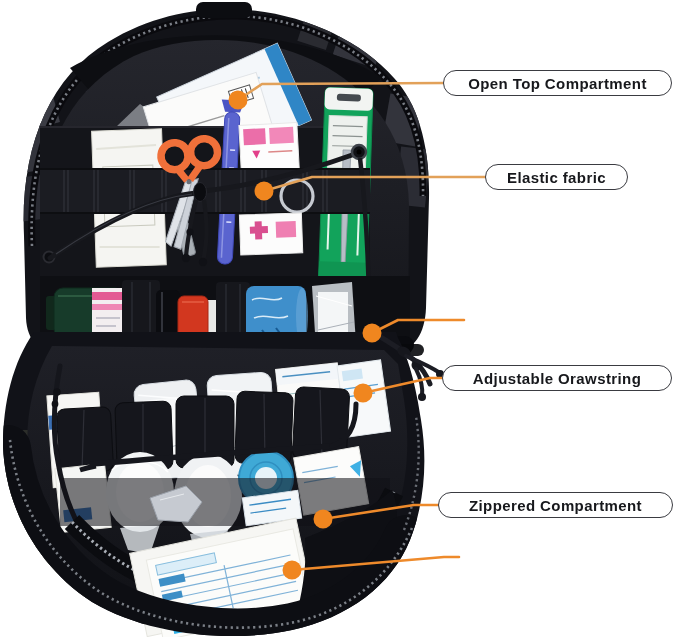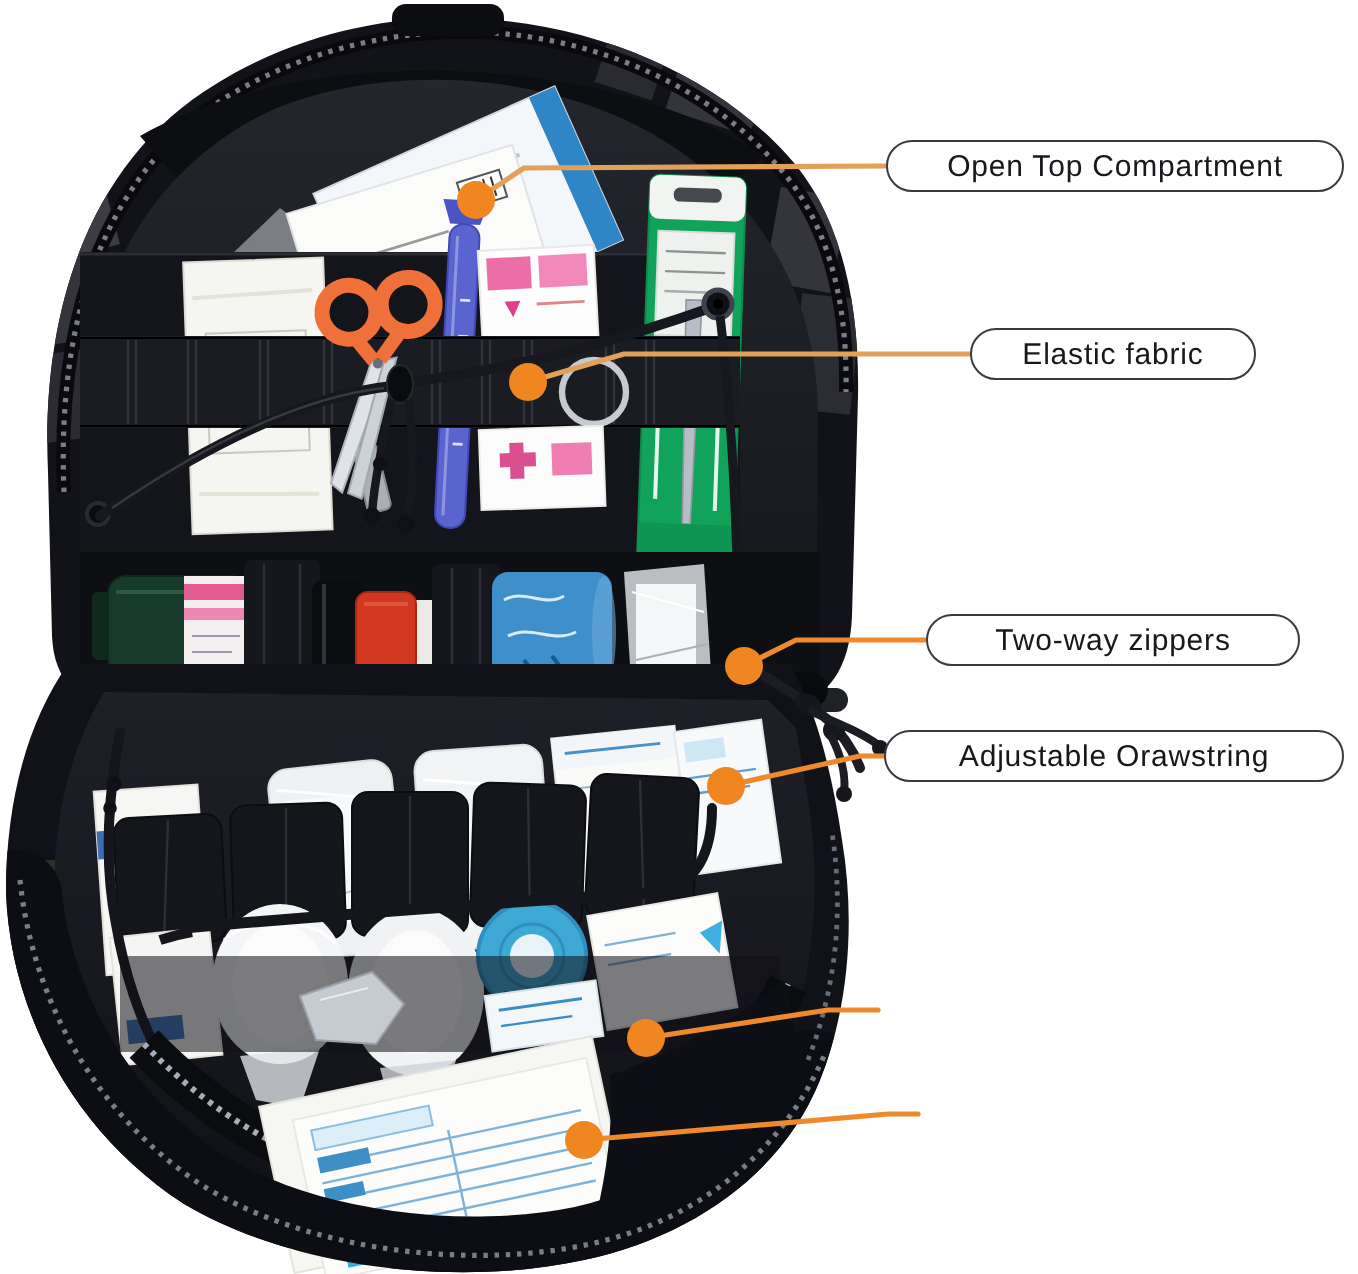--- a/index.html
+++ b/index.html
@@ -1,21 +1,21 @@
 <!DOCTYPE html>
 <html><head>
 <meta charset="utf-8">
 <style>
   html,body{margin:0;padding:0;background:#fff;}
   .stage{position:relative;width:679px;height:637px;background:#fff;overflow:hidden;
          font-family:"Liberation Sans",sans-serif;}
   .stage svg{position:absolute;left:0;top:0;}
   .pill{position:absolute;box-sizing:border-box;display:flex;align-items:center;justify-content:center;
         background:#fff;border:1.5px solid #3a3b41;border-radius:14px;
-        font-family:"Liberation Sans",sans-serif;font-size:15px;font-weight:400;line-height:1;
+        font-family:"Liberation Sans",sans-serif;font-size:15px;font-weight:700;line-height:1;
         color:#17181c;letter-spacing:.4px;white-space:nowrap;z-index:3;}
   #pill-open-top{left:443px;top:70px;width:229px;height:26px}
   #pill-elastic{left:485px;top:164px;width:143px;height:26px}
   #pill-zippers{left:463px;top:307px;width:187px;height:26px}
   #pill-drawstring{left:442px;top:365px;width:230px;height:26px}
   #pill-zippered{left:438px;top:492px;width:235px;height:26px}
   #pill-fabric{left:458px;top:544px;width:197px;height:26px}
 </style>
 </head>
 <body>
@@ -383,15 +383,15 @@
     <circle cx="264" cy="191" r="9.5"></circle>
     <circle cx="372" cy="333" r="9.5"></circle>
     <circle cx="363" cy="393" r="9.5"></circle>
     <circle cx="323" cy="519" r="9.5"></circle>
     <circle cx="292" cy="570" r="9.5"></circle>
   </g>
 </svg>
 
   <div class="pill" id="pill-open-top">Open Top Compartment</div>
   <div class="pill" id="pill-elastic">Elastic fabric</div>
-  <div class="pill" id="pill-zippers">Two-way zippers</div>
   <div class="pill" id="pill-drawstring">Adjustable Orawstring</div>
+  <div class="pill" id="pill-zippered">Zippered Compartment</div>
 </div>
 
 </body></html>

